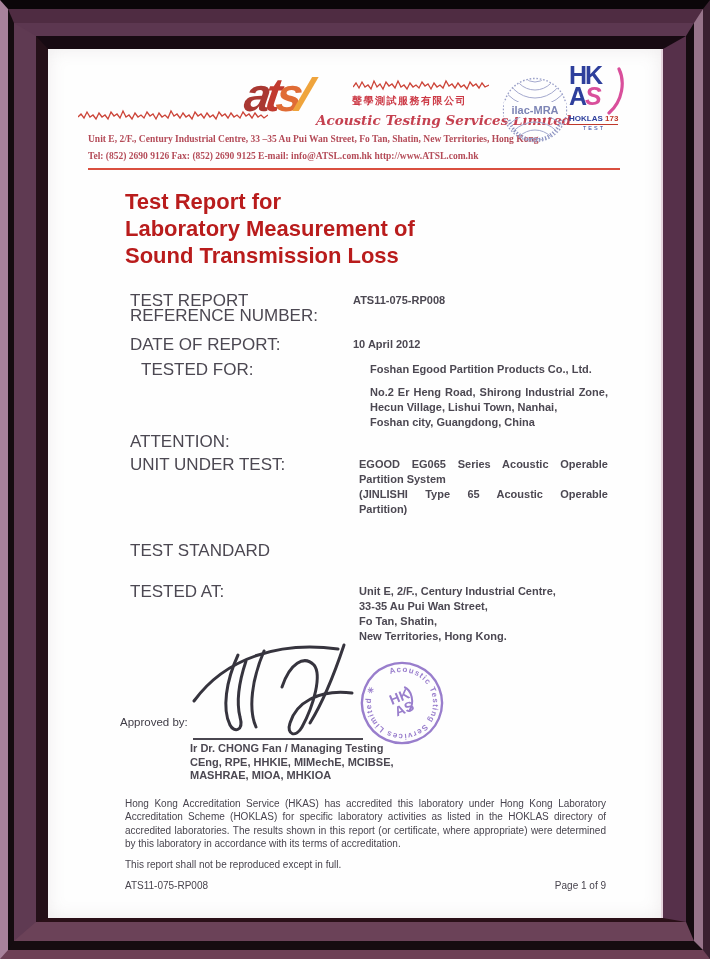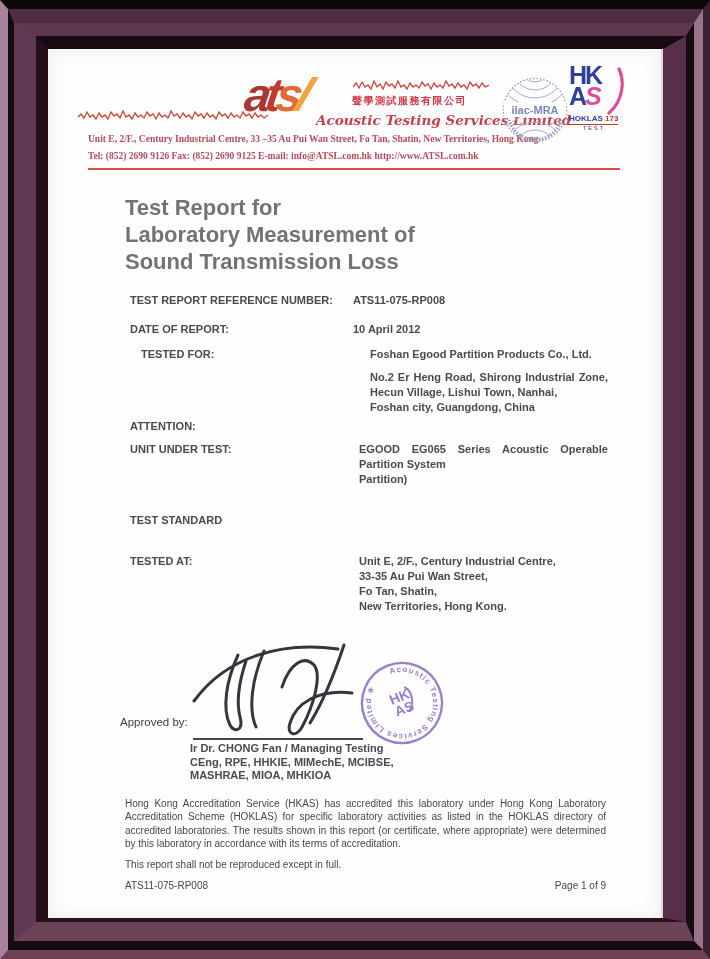--- a/index.html
+++ b/index.html
@@ -48,27 +48,27 @@
   .hkas-row{font-weight:bold;font-size:25px;line-height:21px;letter-spacing:-2px;
     color:#2e3f9c;font-stretch:condensed;}
   .hkas-s{color:#d94f9b;font-style:italic;}
   .hkas-swoosh{position:absolute;left:30px;top:2px;}
   .hoklas{margin-top:6px;font-size:8px;font-weight:bold;color:#2e3f9c;
     border-bottom:1px solid #c0392b;display:inline-block;padding-bottom:1px;}
   .hoklas b{color:#c0392b;}
   .hkas-test{font-size:5.5px;color:#2e3f9c;letter-spacing:2px;margin-left:14px;}
 
   
-  .title{position:absolute;left:77px;top:145px;color:#737373;font-weight:bold;
+  .title{position:absolute;left:77px;top:139px;color:#b91c1c;font-weight:bold;
     font-size:22px;line-height:27px;letter-spacing:0;}
 
   
   .fields{position:absolute;left:82px;top:238px;width:478px;color:#4c4852;}
   .row{display:flex;}
-  .lbl{width:223px;flex-shrink:0;font-weight:bold;font-size:11px;line-height:15px;}
+  .lbl{width:223px;flex-shrink:0;font-weight:normal;font-size:17px;line-height:15px;}
   .val{width:255px;font-weight:bold;font-size:11px;line-height:15px;}
   .val .ln{display:block;padding-left:6px;}
   .just{text-align:justify;text-align-last:justify;}
   .mt1{margin-top:6px;} .mt2{margin-top:14px;} .mt3{margin-top:10px;margin-left:11px;}
   .mt4{margin-top:4px;} .mt5{margin-top:8px;} .mt6{margin-top:26px;} .mt7{margin-top:26px;}
   .gap8{height:8px;}
 
   
   .approved-lbl{position:absolute;left:72px;top:667px;font-size:11.5px;color:#3f3c46;}
   .sig-svg{position:absolute;left:138px;top:590px;}
@@ -177,20 +177,21 @@
       </div>
     </div>
     <div class="row mt4">
       <div class="lbl">ATTENTION:</div>
     </div>
     <div class="row mt5">
       <div class="lbl">UNIT UNDER TEST:</div>
       <div class="val">
         <span class="ln just">EGOOD  EG065  Series  Acoustic  Operable</span>
         <span class="ln">Partition System</span>
+        <span class="ln just">(JINLISHI    Type    65    Acoustic    Operable</span>
         <span class="ln">Partition)</span>
       </div>
     </div>
     <div class="row mt6">
       <div class="lbl">TEST STANDARD</div>
     </div>
     <div class="row mt7">
       <div class="lbl">TESTED AT:</div>
       <div class="val">
         <span class="ln">Unit E, 2/F., Century Industrial Centre,</span>

